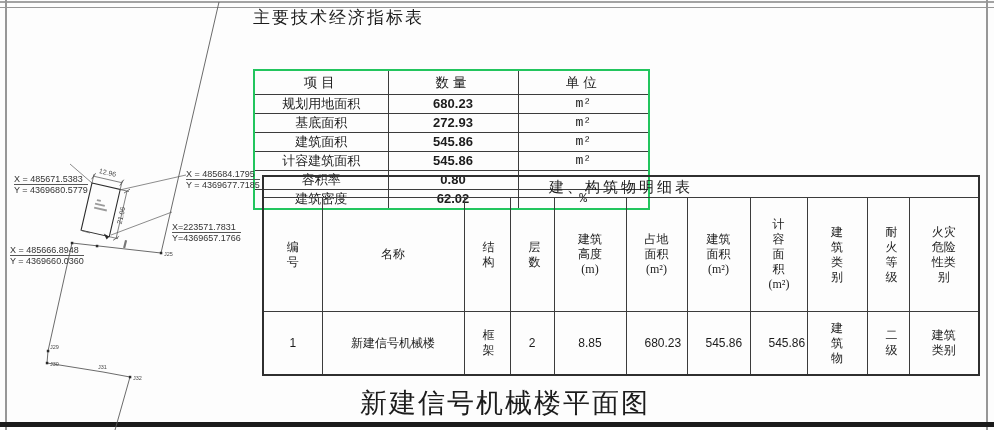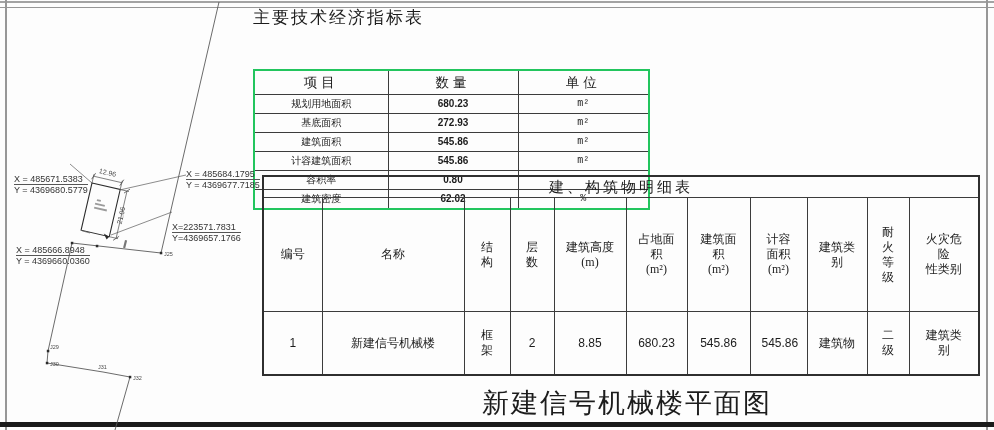--- a/index.html
+++ b/index.html
@@ -9,35 +9,35 @@
     font-family:"Liberation Serif","DejaVu Serif",serif;
   }
   .abs{position:absolute;}
   
   .frame{background:#979797;}
   
   #t1-title{left:253px;top:6px;width:395px;text-align:left;font-size:17px;letter-spacing:2px;}
   #t1{left:253px;top:33px;width:395px;border-collapse:collapse;table-layout:fixed;
       border:2px solid #22c55e;margin-top:36px;}
   #t1 td{border:1px solid #3c3c3c;text-align:center;vertical-align:middle;
-         font-size:10px;padding:0;height:18px;line-height:14px;}
+         font-size:13px;padding:0;height:18px;line-height:14px;}
   #t1 tr.hrow td{height:23px;font-size:13.5px;letter-spacing:4px;}
   .num{font-family:"Liberation Sans","DejaVu Sans",sans-serif;font-weight:600;font-size:13px;}
   .unitc{font-family:Liberation Mono, monospace;font-size:12px;}
   
   #t2{left:262px;top:175px;width:716px;border-collapse:collapse;table-layout:fixed;
       border:2px solid #2f2f2f;}
   #t2 td{border:1px solid #3c3c3c;text-align:center;vertical-align:middle;
-         font-size:12px;line-height:15px;padding:0 11px;white-space:pre-line;}
+         font-size:12px;line-height:15px;padding:0 18px;white-space:pre-line;}
   #t2 td.t2title{height:20px;font-size:15px;letter-spacing:3px;}
   #t2 tr.t2head td{height:113px;}
   #t2 tr.t2data td{height:62px;}
   #t2 .dnum{font-family:"Liberation Sans","DejaVu Sans",sans-serif;}
   
-  #big-title{left:372px;top:385px;width:400px;text-align:right;
+  #big-title{left:360px;top:385px;width:400px;text-align:left;
              font-size:27px;letter-spacing:2px;}
   
   .coord{position:absolute;font-family:"Liberation Sans","DejaVu Sans",sans-serif;
          font-size:9px;line-height:10px;color:#333;white-space:nowrap;margin-top:21px;}
   .coord .cx{border-bottom:1px solid #555;padding:0 2px 0 0;}
   svg text{font-family:"Liberation Sans","DejaVu Sans",sans-serif;fill:#4a4a4a;}
 </style>
 </head>
 <body>
 
@@ -206,16 +206,16 @@
   <div class="cy">Y = 4369680.5779</div>
 </div>
 <div class="coord" style="left:186px;top:148px;">
   <div class="cx">X = 485684.1795</div>
   <div class="cy">Y = 4369677.7185</div>
 </div>
 <div class="coord" style="left:172px;top:201px;">
   <div class="cx">X=223571.7831</div>
   <div class="cy">Y=4369657.1766</div>
 </div>
-<div class="coord" style="left:16px;top:224px;">
+<div class="coord" style="left:10px;top:224px;">
   <div class="cx">X = 485666.8948</div>
   <div class="cy">Y = 4369660.0360</div>
 </div>
 
 </body></html>

